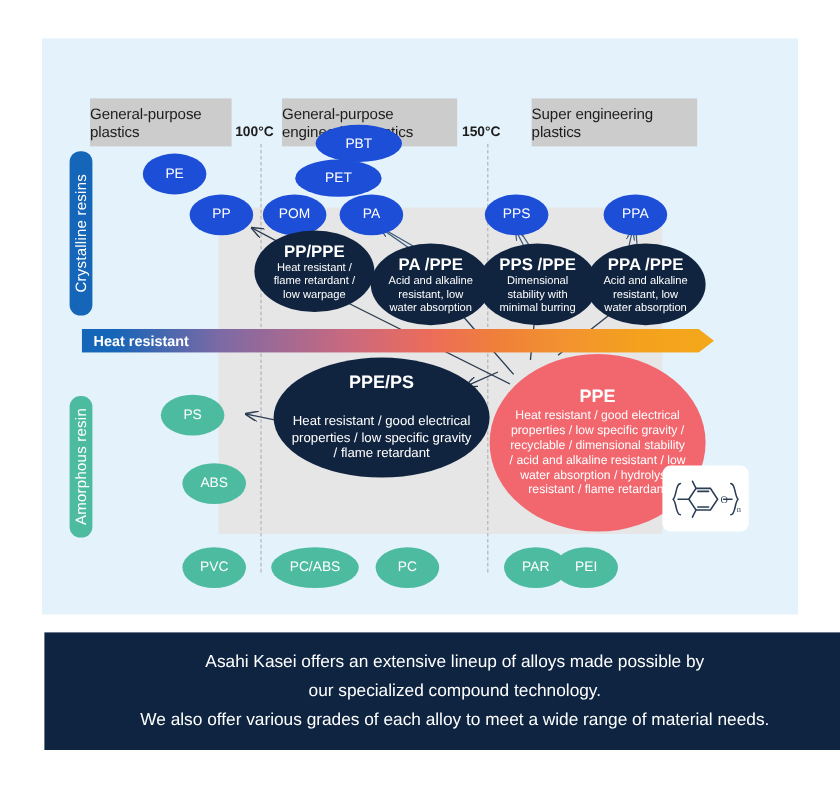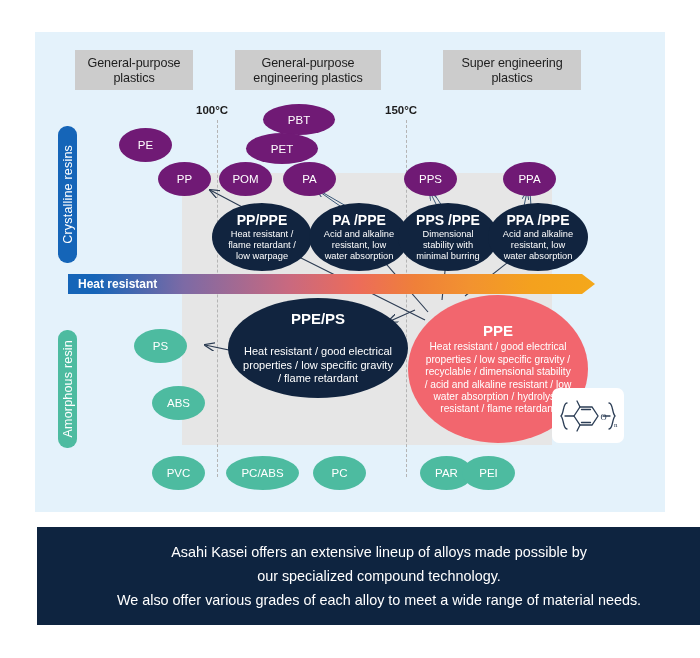--- a/index.html
+++ b/index.html
@@ -26,23 +26,23 @@
     background: #e6e6e6;
   }
 
   
   .cat-box {
     position: absolute;
     background: #cccccc;
     color: #1d1d1d;
     font-size: 12.6px;
     line-height: 14.5px;
-    text-align: center;
     padding-top: 6px;
     letter-spacing: -0.1px;
+    margin-top: 32px;
   }
 
   
   .temp-line {
     position: absolute;
     width: 0; border-left: 1px dashed #b4b4b4;
   }
   .temp-label {
     position: absolute;
     font-size: 11.5px;
@@ -83,21 +83,21 @@
 
   
   .bub {
     position: absolute;
     border-radius: 50%;
     display: flex; flex-direction: column;
     align-items: center; justify-content: center;
     text-align: center;
     color: #ffffff;
   }
-  .bub.blue  { background: #701a75; }
+  .bub.blue  { background: #1d4ed8; }
   .bub.green { background: #4dbba0; }
   .bub.navy  { background: #11243f; }
   .bub.red   { background: #f2666e; }
 
   .bub .title { font-weight: bold; white-space: nowrap; }
   .bub .desc  { }
 
   
   .bub.small .title { font-size: 11.5px; font-weight: normal; }
 
@@ -247,21 +247,21 @@
     <span class="title">PA</span>
   </div>
   <div class="bub blue small" style="left:404px; top:162px; width:53px; height:34px;align-items:center;">
     <span class="title">PPS</span>
   </div>
   <div class="bub blue small" style="left:503px; top:162px; width:53px; height:34px;">
     <span class="title">PPA</span>
   </div>
 
 
-  <div class="bub navy alloy" style="left:212px; top:203px; width:100px; height:68px;align-items:center;">
+  <div class="bub navy alloy" style="left:212px; top:192px; width:100px; height:68px;align-items:center;">
     <span class="title">PP/PPE</span>
     <span class="desc">Heat resistant / flame retardant / low warpage</span>
   </div>
   <div class="bub navy alloy" style="left:309px; top:203px; width:100px; height:68px;">
     <span class="title">PA /PPE</span>
     <span class="desc">Acid and alkaline resistant, low water absorption</span>
   </div>
   <div class="bub navy alloy" style="left:398px; top:203px; width:100px; height:68px;">
     <span class="title">PPS /PPE</span>
     <span class="desc">Dimensional stability with minimal burring</span>

